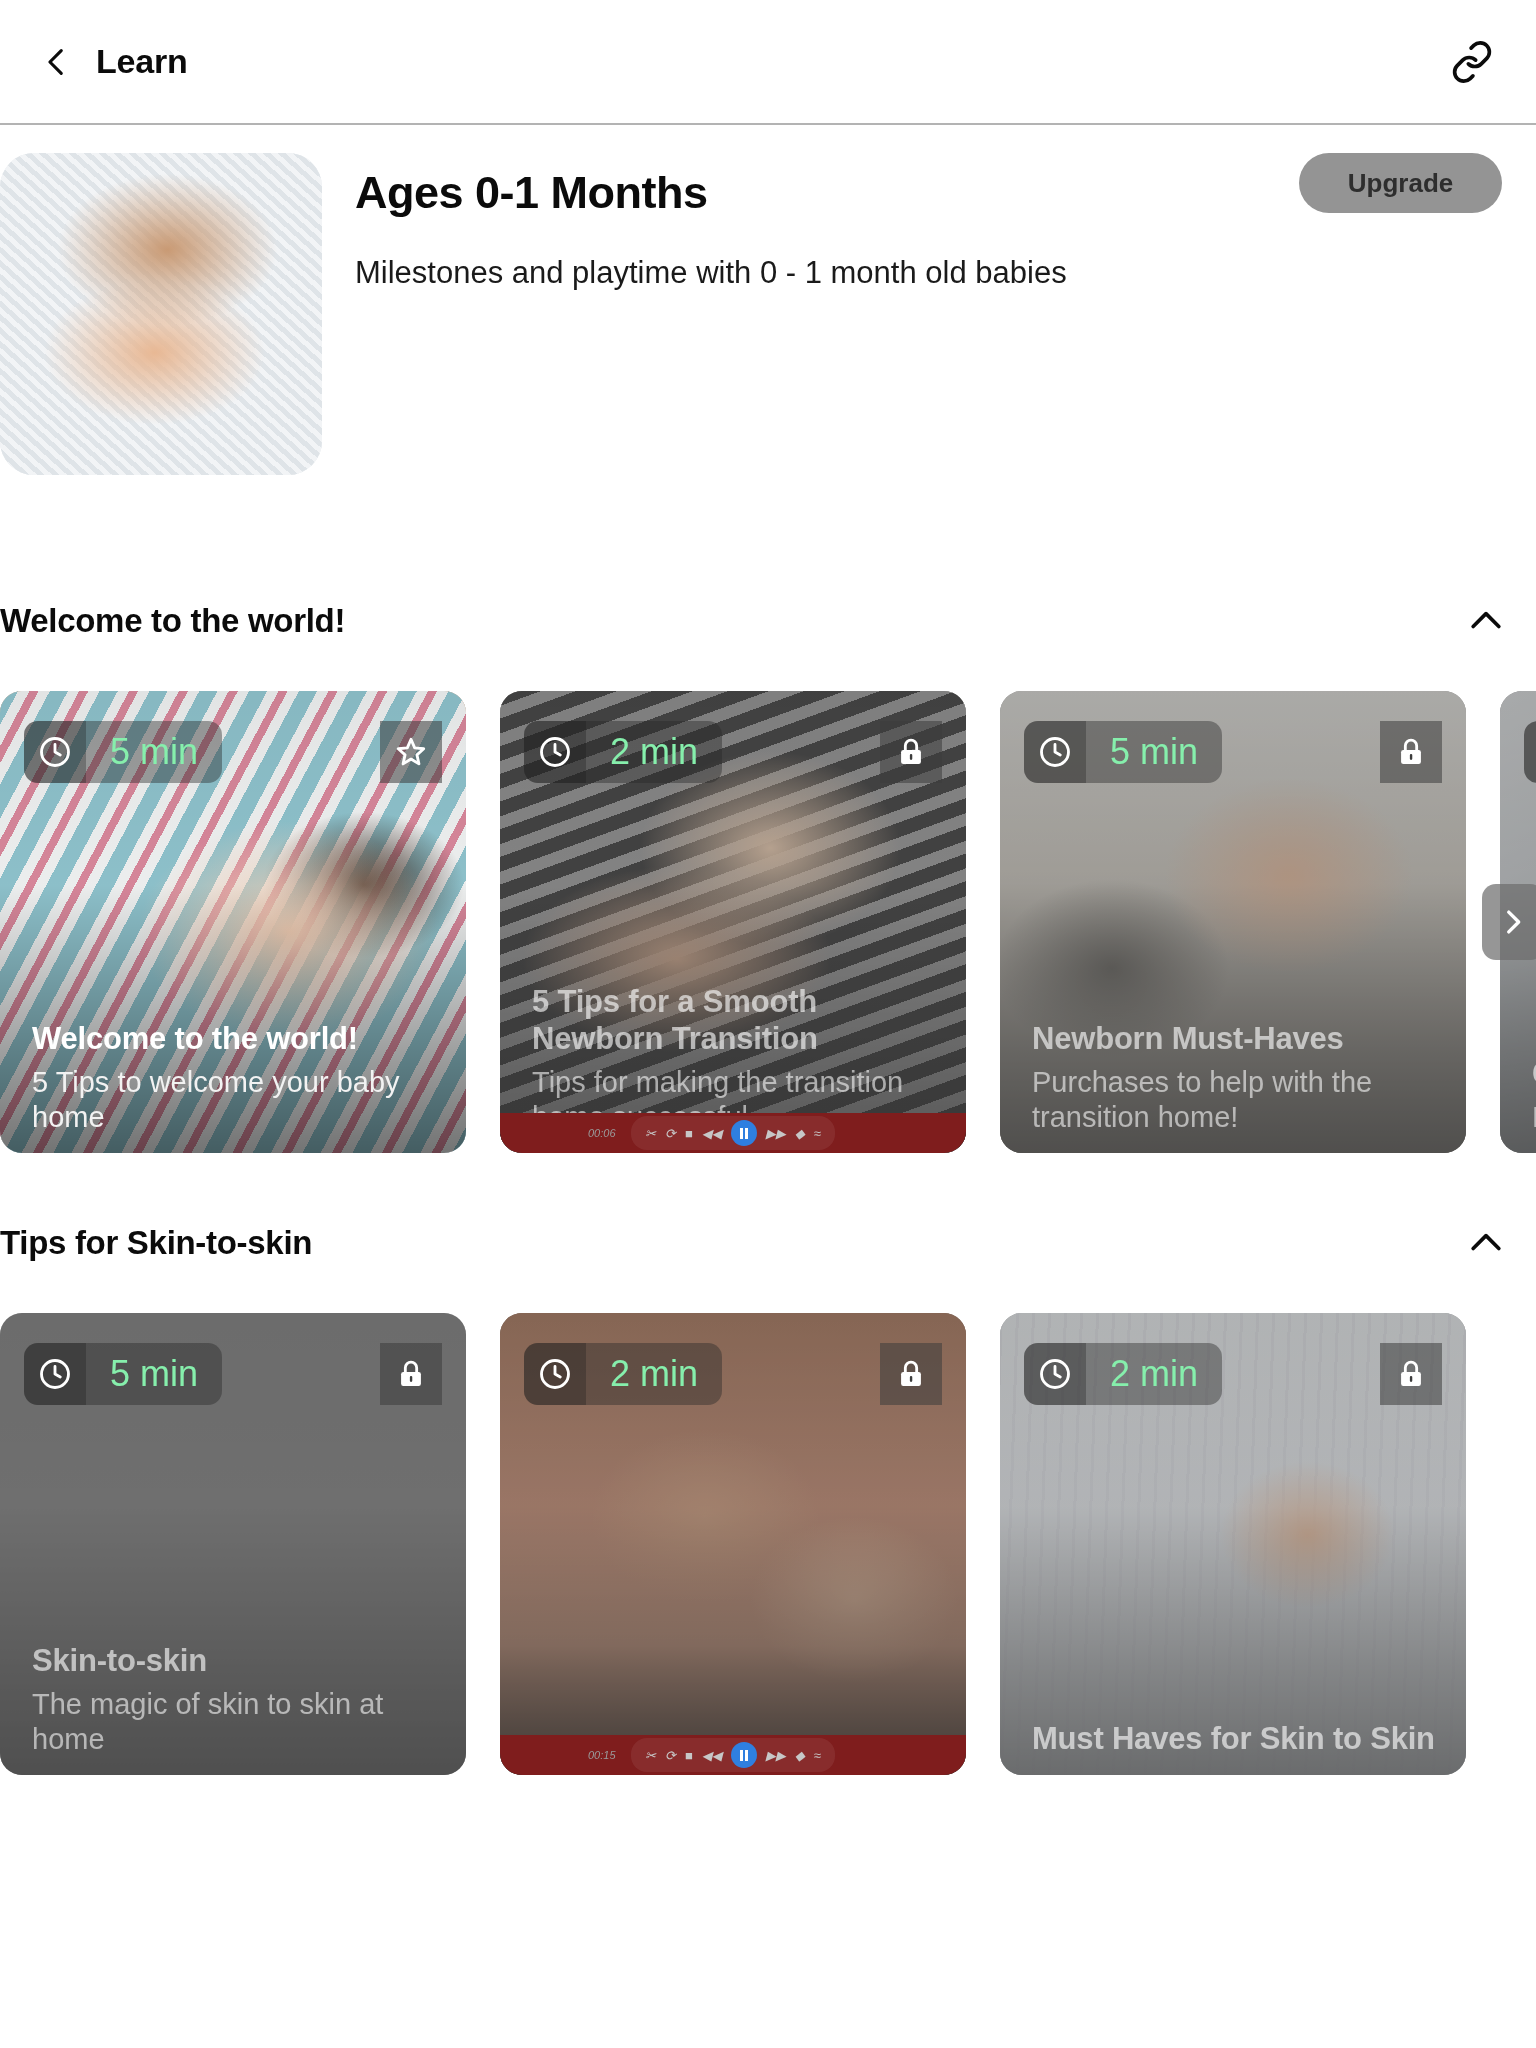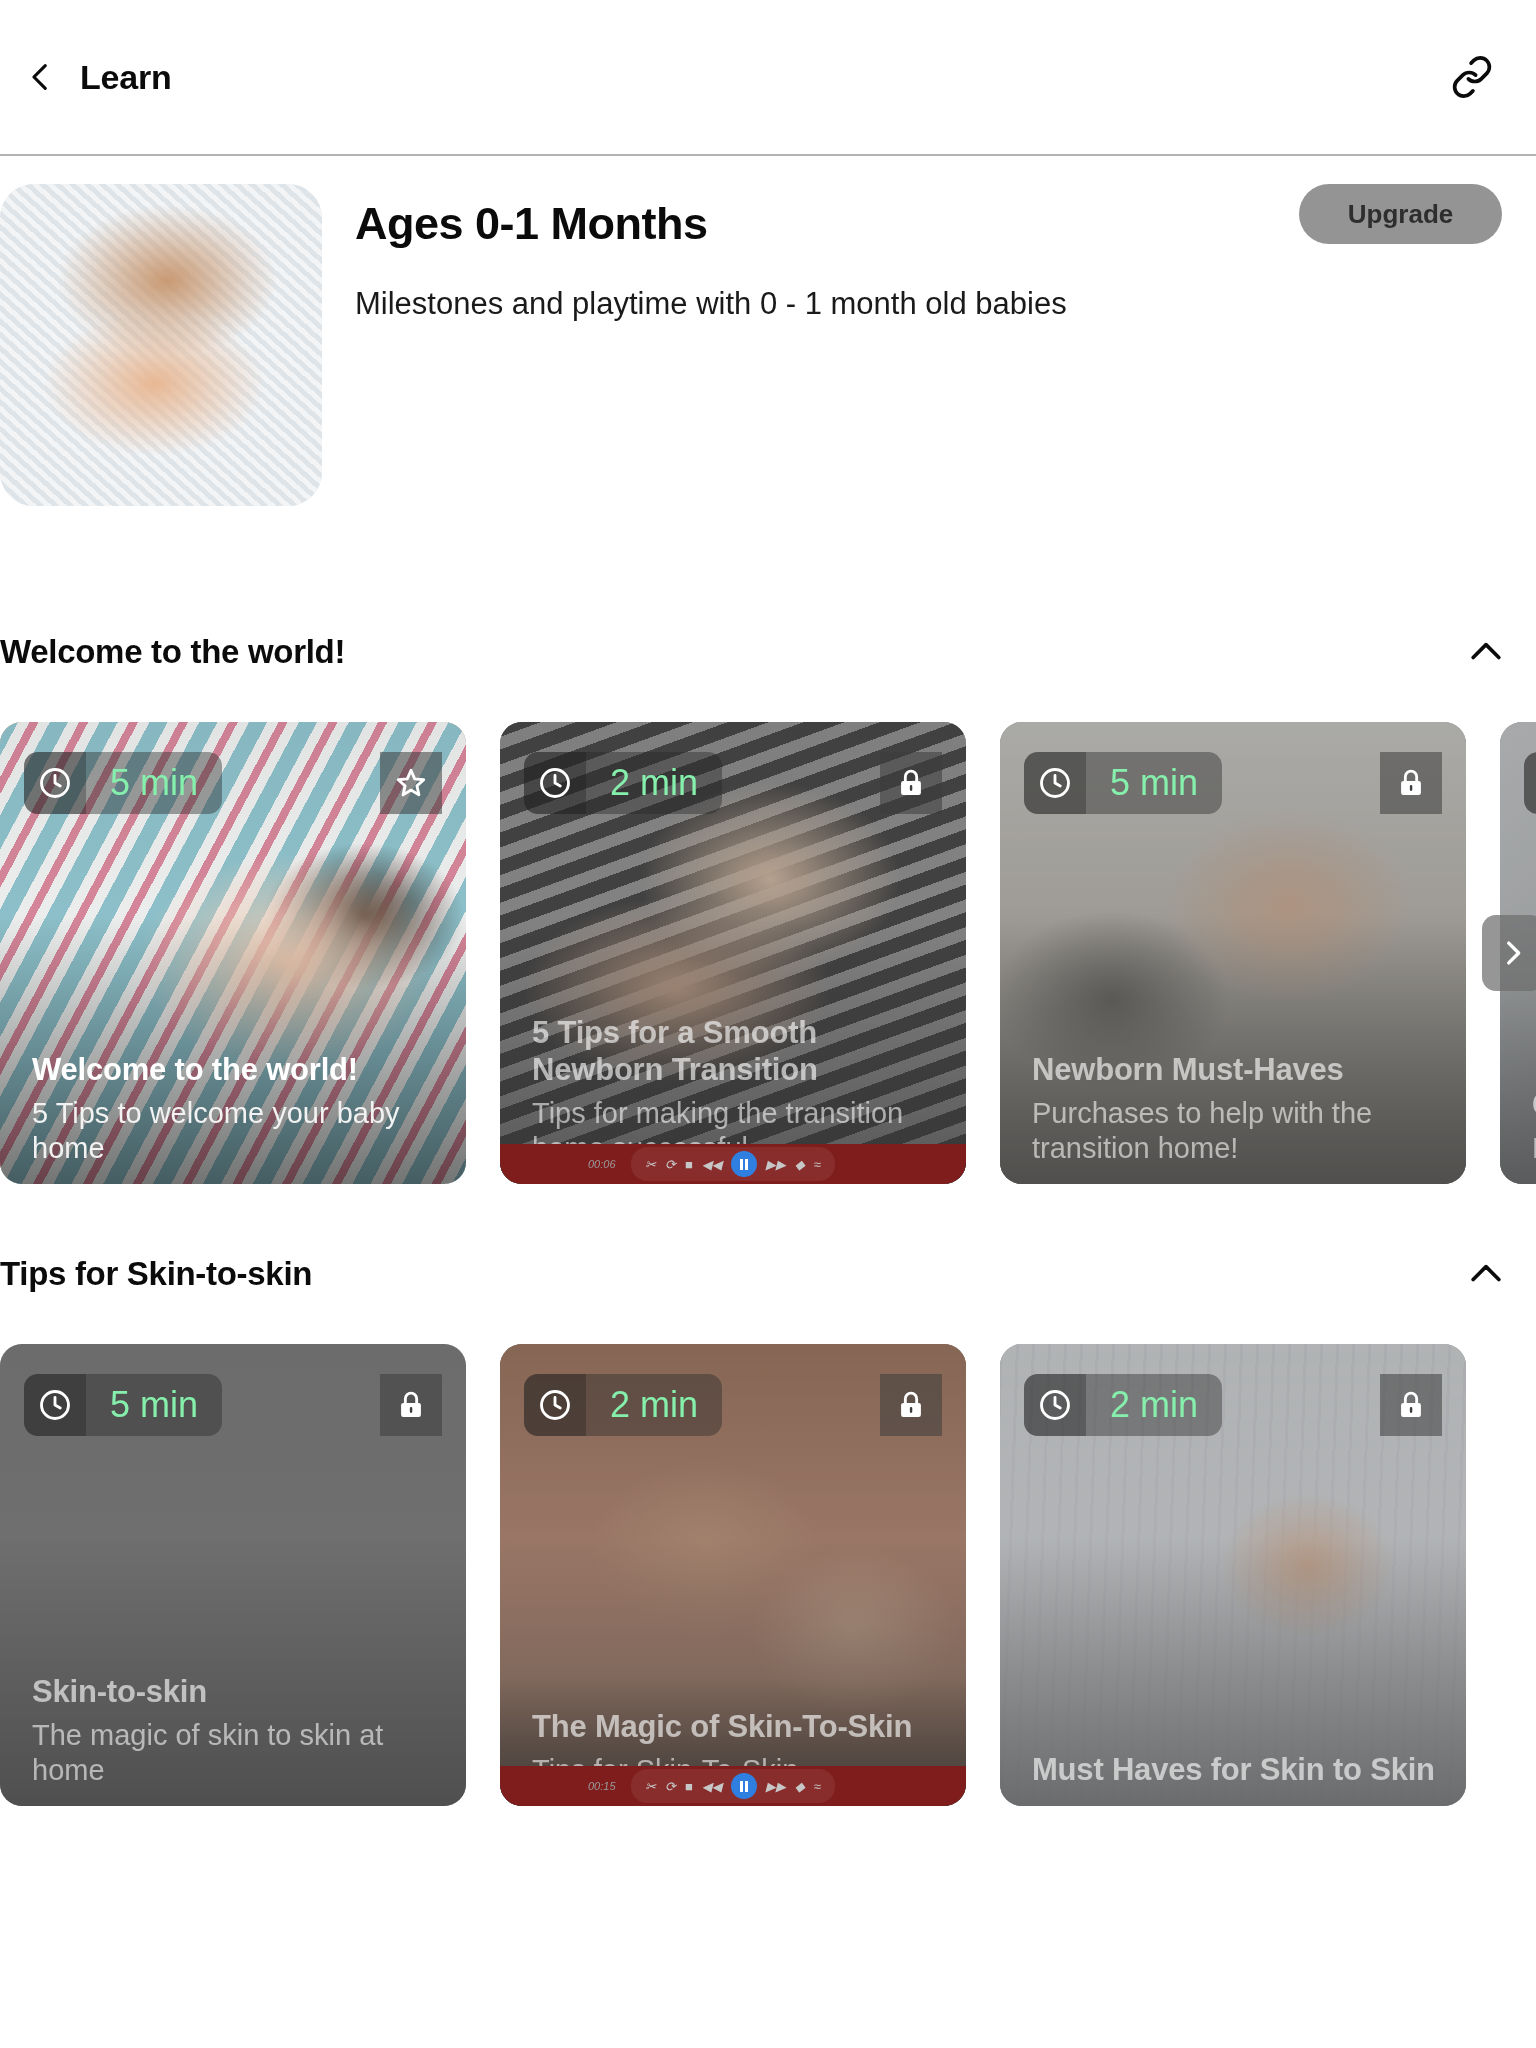--- a/index.html
+++ b/index.html
@@ -7,25 +7,25 @@
     width: 1536px;
     height: 2048px;
     background: #ffffff;
     font-family: "Liberation Sans", sans-serif;
     overflow: hidden;
   }
 
   
   .topbar {
     position: relative;
-    height: 156px;
+    height: 125px;
     border-bottom: 2px solid #b3b3b3;
     display: flex;
     align-items: center;
-    padding: 0 24px;
+    padding: 0 40px;
   }
   .nav-left {
     display: flex;
     align-items: center;
     gap: 22px;
   }
   .back-chevron {
     width: 34px;
     height: 34px;
     display: block;
@@ -517,24 +517,20 @@
               </div>
               <span class="dur">2 min</span>
             </div>
             <div class="corner-btn">
               <svg viewBox="0 0 24 24" width="34" height="34" fill="none" stroke="#ffffff" stroke-width="2" stroke-linecap="round" stroke-linejoin="round">
                 <rect x="5" y="10.5" width="14" height="10" rx="1.6" fill="#ffffff" stroke="none"></rect>
                 <path d="M8 10.5V7.6a4 4 0 0 1 8 0v2.9"></path>
                 <rect x="11.2" y="13.4" width="1.7" height="4.2" rx="0.8" fill="#3c3c3c" stroke="none"></rect>
               </svg>
             </div>
-            <div class="card-text">
-              <div class="card-title">The Magic of Skin-To-Skin</div>
-              <div class="card-sub">Tips for Skin-To-Skin</div>
-            </div>
             <div class="vid-bar">
               <div class="vid-time">00:15</div>
               <div class="vid-ctrls">
                 <span>✂</span>
                 <span>⟳</span>
                 <span>■</span>
                 <span>◀◀</span>
                 <div class="vid-pause">
                   <i></i>
                   <i></i>

